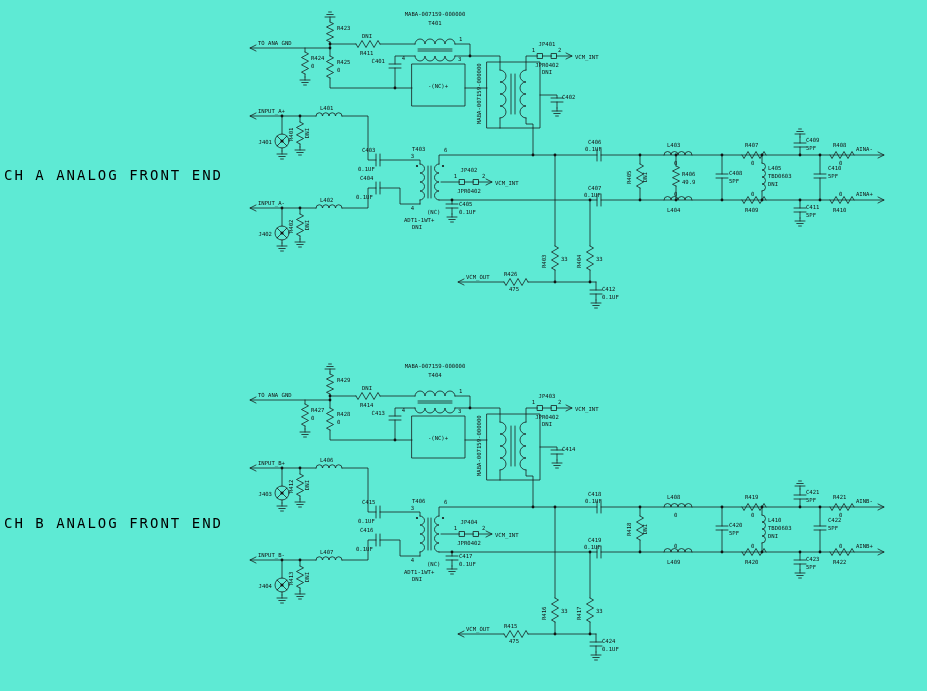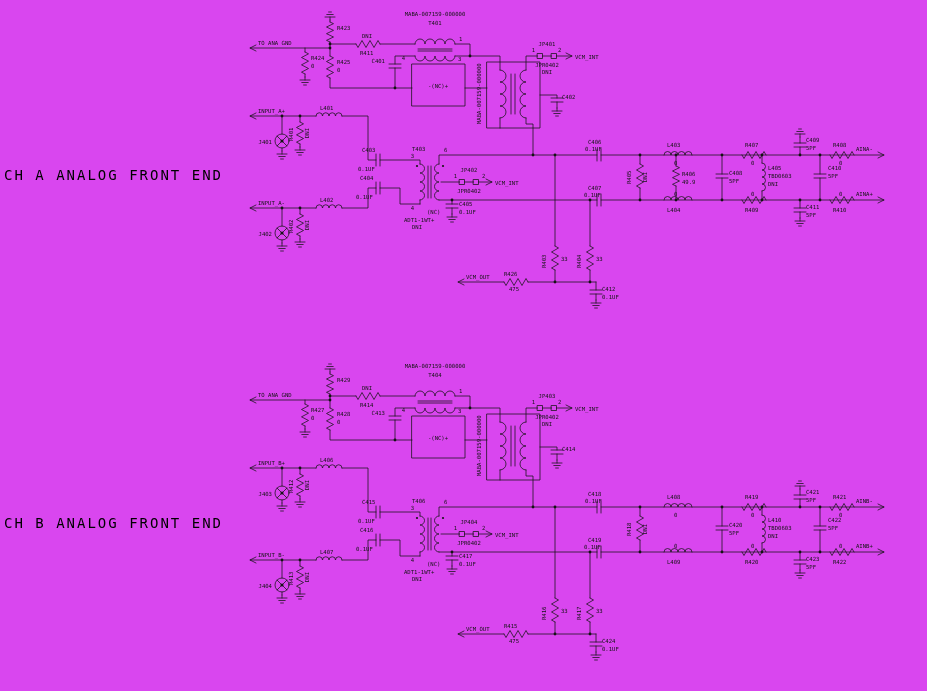--- a/index.html
+++ b/index.html
@@ -1,16 +1,16 @@
 <!DOCTYPE html>
 <html><head>
 <meta charset="utf-8">
 <style>
   html,body{margin:0;padding:0;background:#fff;}
-  .page{position:relative;width:927px;height:691px;background:#d946ef;overflow:hidden;
+  .page{position:relative;width:927px;height:691px;background:#5eead4;overflow:hidden;
         font-family:"DejaVu Sans Mono",monospace;}
   svg{display:block;}
   .w{fill:none;stroke:var(--ink,#141414);stroke-width:.75;stroke-linecap:round;stroke-linejoin:round;}
   .d{fill:var(--ink,#141414);stroke:none;}
   .t{font-family:"DejaVu Sans Mono",monospace;font-size:5.6px;fill:var(--ink,#141414);}
   .big{font-size:14px;letter-spacing:2px;fill:#000;}
 </style>
 </head>
 <body style="background: rgb(255, 255, 255);">
 

